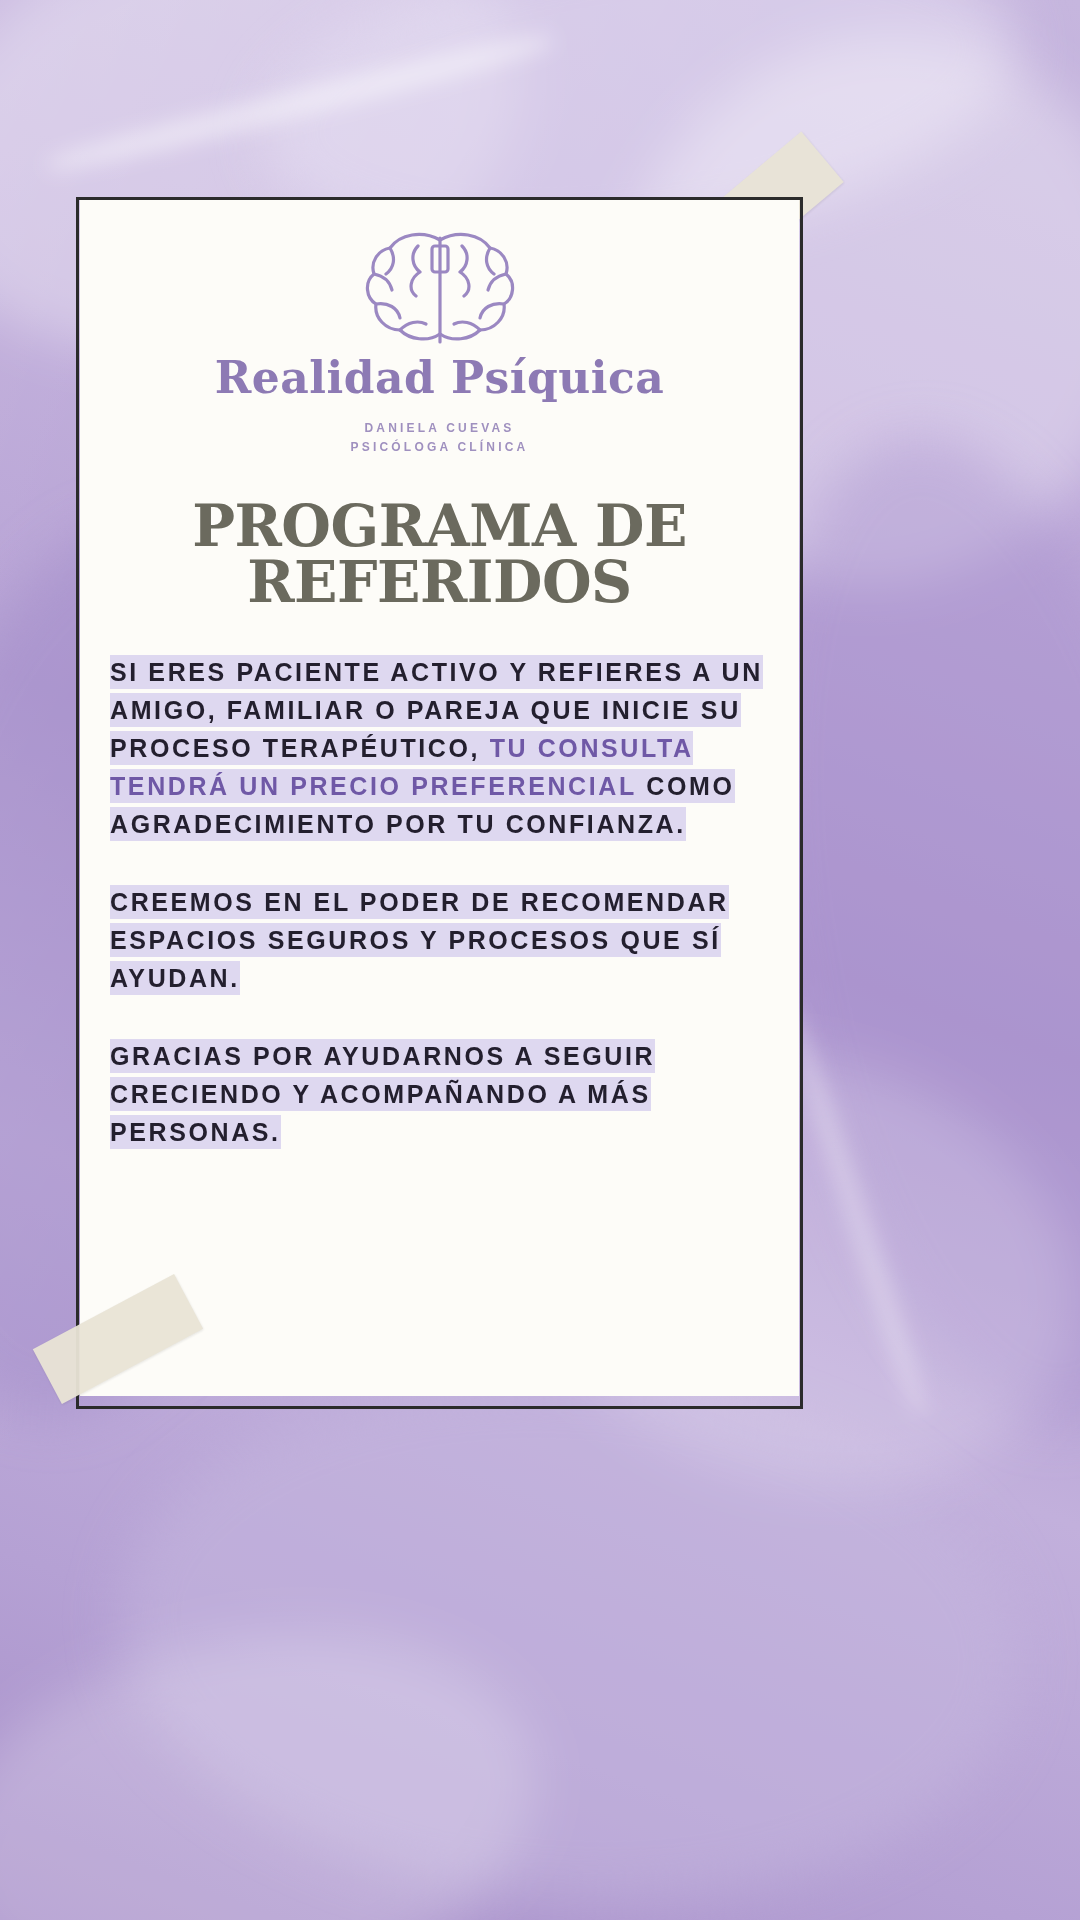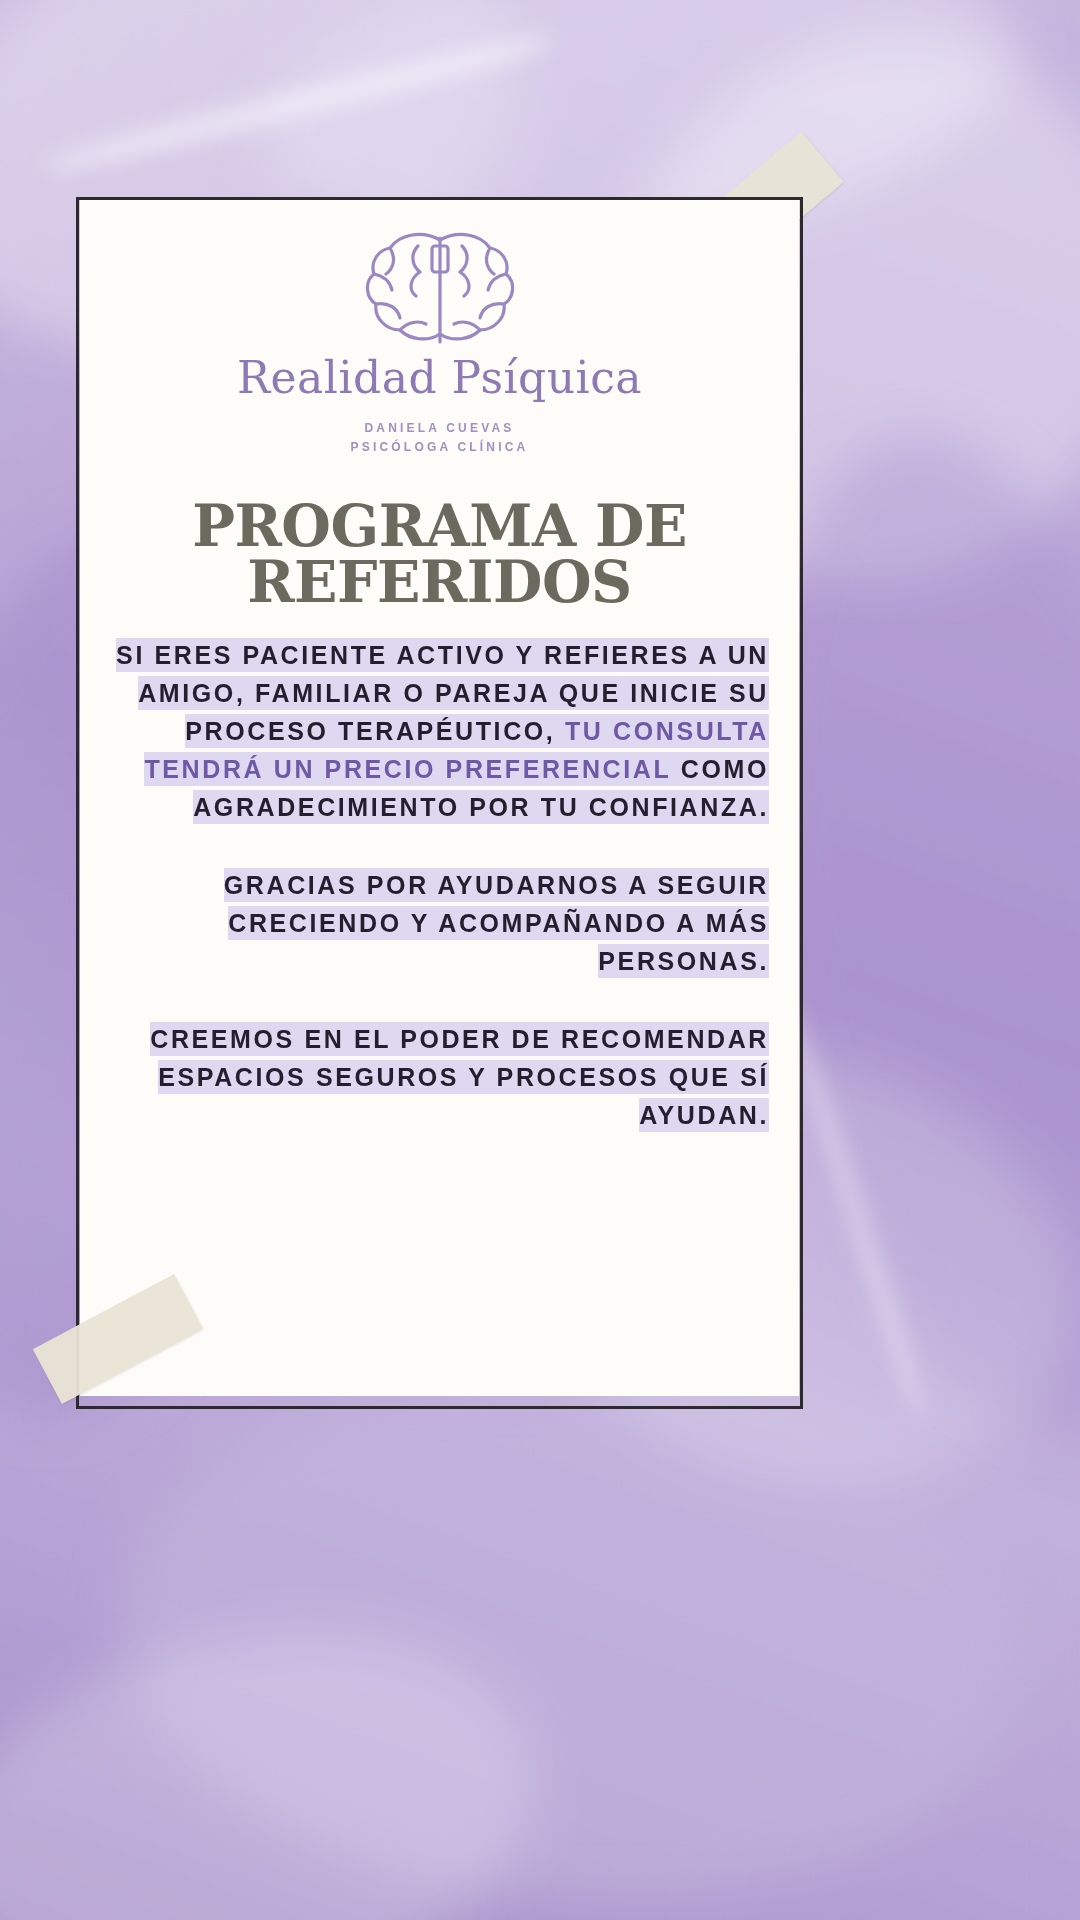--- a/index.html
+++ b/index.html
@@ -99,21 +99,21 @@
 
   
   .logo-wrap {
     margin-top: 24px;
     display: flex;
     justify-content: center;
   }
   .brand {
     text-align: center;
     font-family: "DejaVu Serif", "Liberation Serif", serif;
-    font-weight: normal;
+    font-weight: bold;
     font-size: 44px;
     color: #8d7ab4;
     letter-spacing: 0.5px;
     margin-top: 2px;
   }
   .brand-sub1, .brand-sub2 {
     text-align: center;
     font-size: 12px;
     letter-spacing: 3.2px;
     color: #9f90bf;
@@ -130,23 +130,23 @@
     font-weight: bold;
     font-size: 57px;
     line-height: 0.99;
     color: #6b6a5e;
     letter-spacing: -0.5px;
     padding: 0 30px;
   }
 
   
   .body-block {
-    margin-top: 25px;
+    margin-top: 42px;
     padding: 0 30px;
-    text-align: right;
+    text-align: left;
   }
   .para {
     font-size: 25px;
     letter-spacing: 2.6px;
     line-height: 1.52;
     color: #231f2e;
     font-weight: 600;
     margin: 0;
   }
   .para + .para { margin-top: 40px; }
@@ -212,19 +212,19 @@
   </div>
 
   <div class="brand">Realidad Psíquica</div>
   <div class="brand-sub1">DANIELA CUEVAS</div>
   <div class="brand-sub2">PSICÓLOGA CLÍNICA</div>
 
   <div class="headline">PROGRAMA DE REFERIDOS</div>
 
   <div class="body-block">
     <p class="para"><span class="hl"><span>SI ERES PACIENTE ACTIVO Y REFIERES A UN AMIGO, FAMILIAR O PAREJA QUE INICIE SU PROCESO TERAPÉUTICO, </span><span class="accent">TU CONSULTA TENDRÁ UN PRECIO PREFERENCIAL</span><span> COMO AGRADECIMIENTO POR TU CONFIANZA.</span></span></p>
+    <p class="para"><span class="hl"><span>CREEMOS EN EL PODER DE RECOMENDAR ESPACIOS SEGUROS Y PROCESOS QUE SÍ AYUDAN.</span></span></p>
     <p class="para"><span class="hl"><span>GRACIAS POR AYUDARNOS A SEGUIR CRECIENDO Y ACOMPAÑANDO A MÁS PERSONAS.</span></span></p>
-    <p class="para"><span class="hl"><span>CREEMOS EN EL PODER DE RECOMENDAR ESPACIOS SEGUROS Y PROCESOS QUE SÍ AYUDAN.</span></span></p>
   </div>
 
 </div>
 
 <div class="tape t2"></div>
 
 </body></html>

